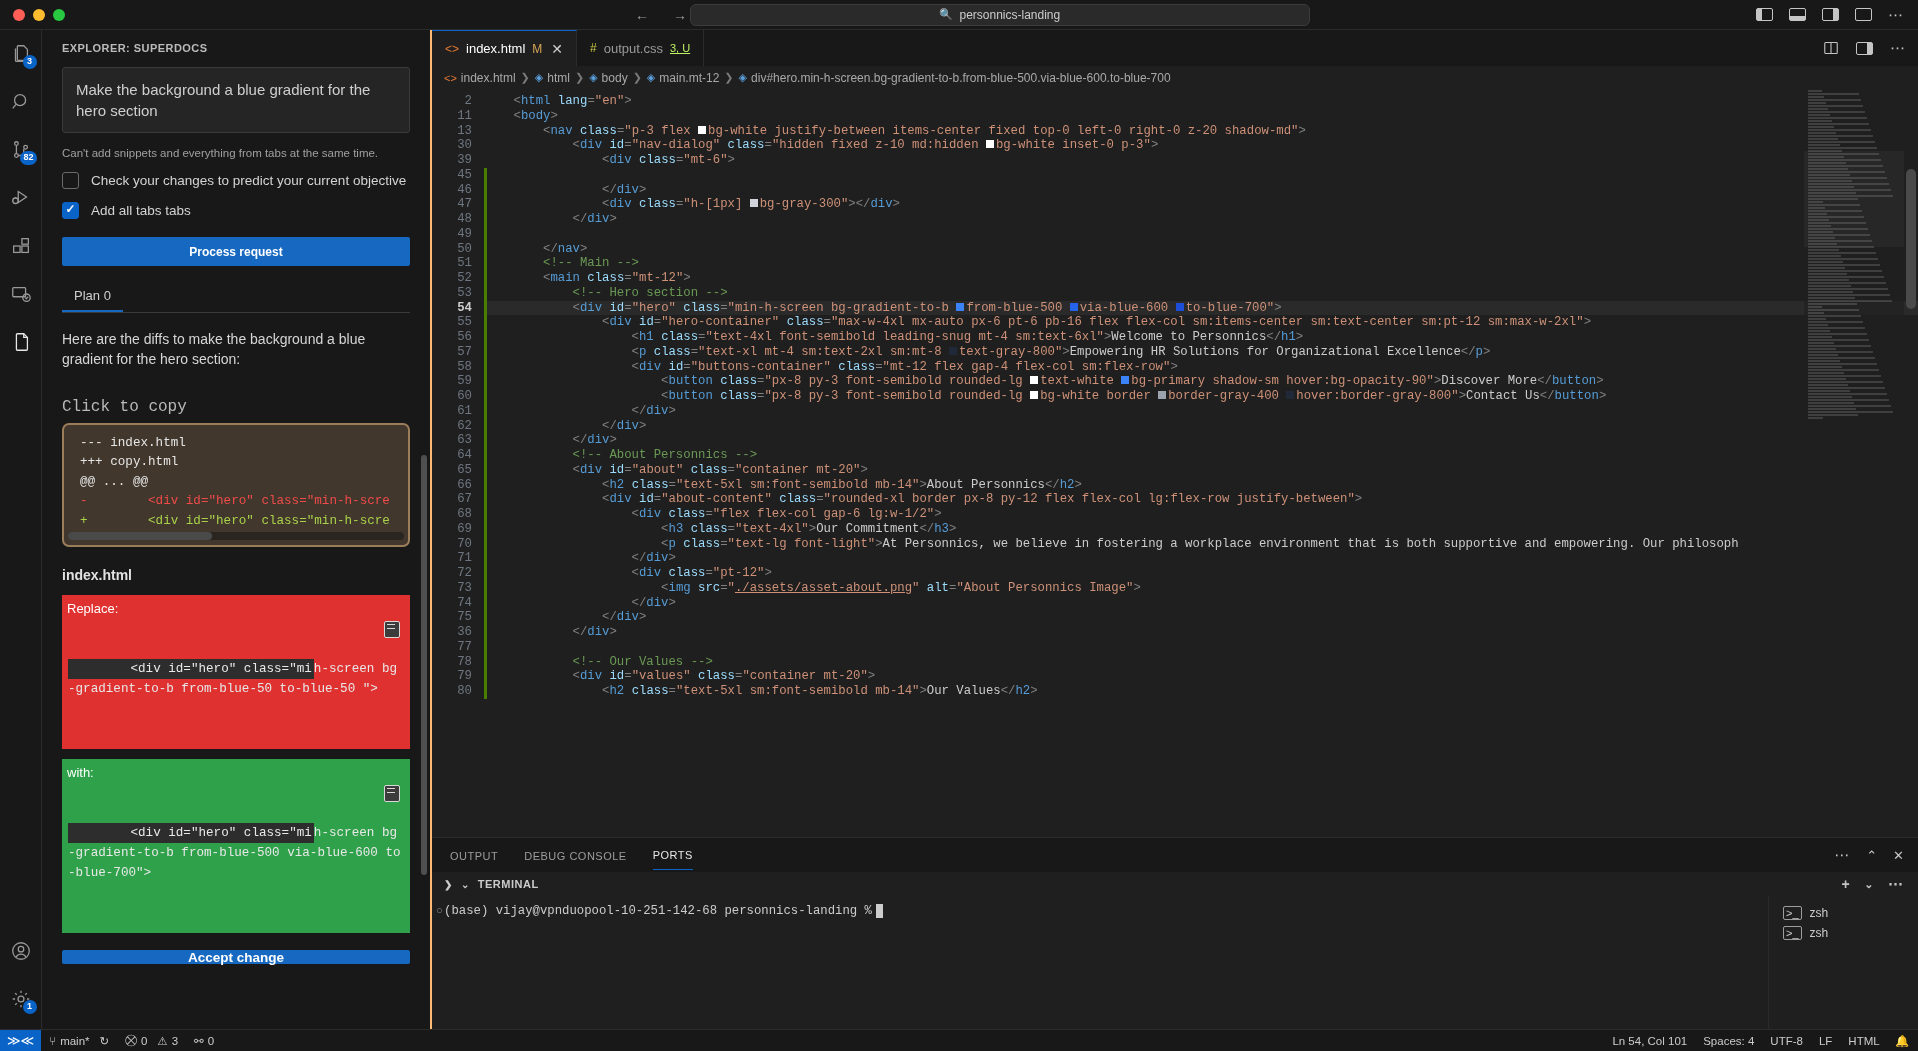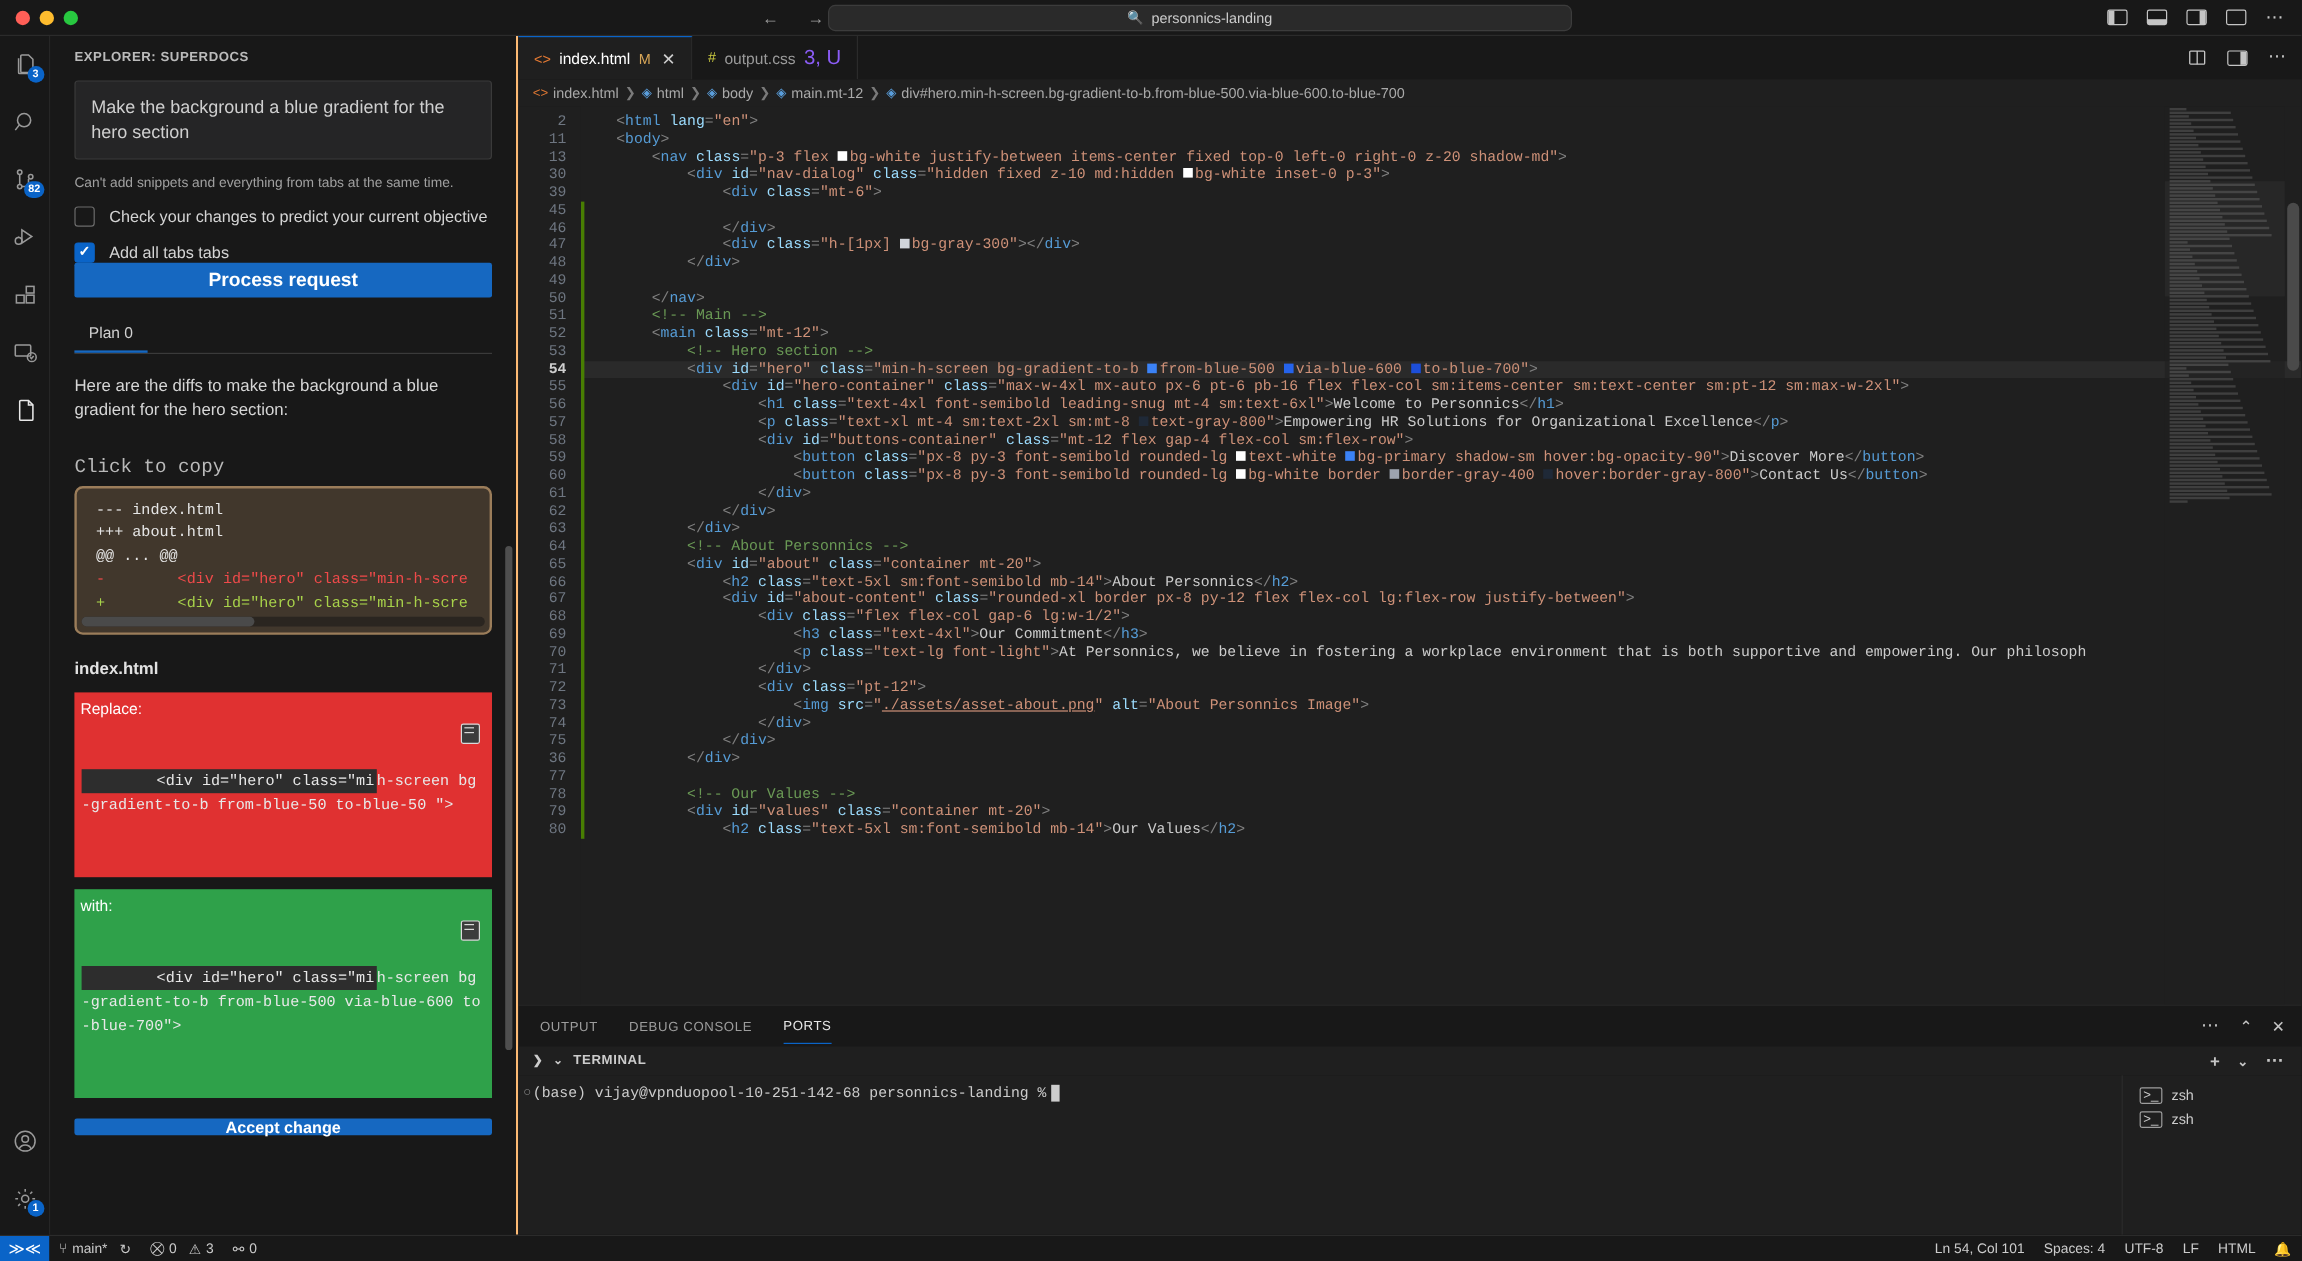--- a/index.html
+++ b/index.html
@@ -71,22 +71,22 @@
     min-height: 58px; margin-top: 2px;
   }
   .hint { font-size: 11.5px; color: #a0a0a0; margin-top: 14px; }
   .chk-row { display: flex; align-items: center; gap: 12px; margin-top: 13px; }
   .chk { width: 17px; height: 17px; border: 1.5px solid #6b6b6b; border-radius: 3px; background: transparent; flex: none; }
   .chk.on { background: #0a64c8; border-color: #0a64c8; position: relative; }
   .chk.on::after { content: "✓"; position: absolute; color: #fff; font-size: 12px; left: 2.5px; top: -1px; font-weight: bold; }
   .chk-label { font-size: 13.5px; color: #d4d4d4; }
 
   .btn-primary {
-    width: 100%; height: 29px; background: #1668c1; color: #fff;
-    border: none; border-radius: 2px; font-size: 16px; font-weight: bold;
+    margin-top: 18px; width: 100%; height: 29px; background: #1668c1; color: #fff;
+    border: none; border-radius: 2px; font-size: 12px; font-weight: bold;
     font-family: "Liberation Sans", sans-serif; cursor: pointer;
   }
 
   .tabstrip { margin-top: 18px; border-bottom: 1px solid #3a3a3a; display: flex; }
   .ptab { font-size: 13px; color: #d0d0d0; padding: 4px 12px 7px 12px; border-bottom: 2px solid #1668c1; cursor: pointer; }
 
   .para { font-size: 14px; color: #d6d6d6; line-height: 1.45; margin-top: 16px; }
   .clicktocopy { font-family: "Liberation Mono", monospace; font-size: 16px; color: #b9b9b9; margin-top: 28px; }
 
   .diffcard {
@@ -126,21 +126,21 @@
 
   
   .editorcol { flex: 1; display: flex; flex-direction: column; min-width: 0; background: #1f1f1f; }
   .tabsrow { height: 36px; background: #181818; display: flex; align-items: stretch; flex: none; position: relative; }
   .etab { display: flex; align-items: center; gap: 7px; padding: 0 13px; font-size: 13px; color: #9a9a9a; background: #181818; cursor: pointer; border-right: 1px solid #2b2b2b; }
   .etab.active { background: #1f1f1f; color: #ffffff; border-top: 1px solid #0a64c8; }
   .etab .ic { font-size: 12px; }
   .etab .ic.html { color: #e37933; }
   .etab .ic.css { color: #cbcb41; }
   .etab .mod { color: #d8a657; font-size: 12px; }
-  .etab .cnt { color: #8b5cf6; font-size: 17px; }
+  .etab .cnt { color: #bef264; font-size: 11px; text-decoration: underline; }
   .etab .x { color: #cfcfcf; font-size: 14px; margin-left: 2px; }
   .tabs-right { position: absolute; right: 12px; top: 0; height: 36px; display: flex; align-items: center; gap: 17px; color: #cccccc; }
 
   .breadcrumb { height: 23px; display: flex; align-items: center; gap: 5px; padding-left: 12px; font-size: 12px; color: #a9a9a9; background: #1f1f1f; flex: none; }
   .bc-sep { color: #7a7a7a; font-size: 11px; }
   .bc-item { display: flex; align-items: center; gap: 4px; }
   .bc-sym { color: #5a9edc; font-size: 11px; }
   .bc-sym.html { color: #e37933; }
 
   .editwrap { flex: 1; display: flex; position: relative; min-height: 0; overflow: hidden; background: #1f1f1f; }
@@ -306,21 +306,21 @@
         <div class="tabstrip">
           <div class="ptab">Plan 0</div>
         </div>
 
         <div class="para">Here are the diffs to make the background a blue gradient for the hero section:</div>
 
         <div class="clicktocopy">Click to copy</div>
 
         <div class="diffcard">
           <div class="diffline">--- index.html</div>
-          <div class="diffline">+++ about.html</div>
+          <div class="diffline">+++ copy.html</div>
           <div class="diffline">@@ ... @@</div>
           <div class="diffline minus">-        &lt;div id="hero" class="min-h-scre</div>
           <div class="diffline plus">+        &lt;div id="hero" class="min-h-scre</div>
           <div class="hscroll">
               <i></i>
             </div>
         </div>
 
         <div class="filelabel">index.html</div>
 

